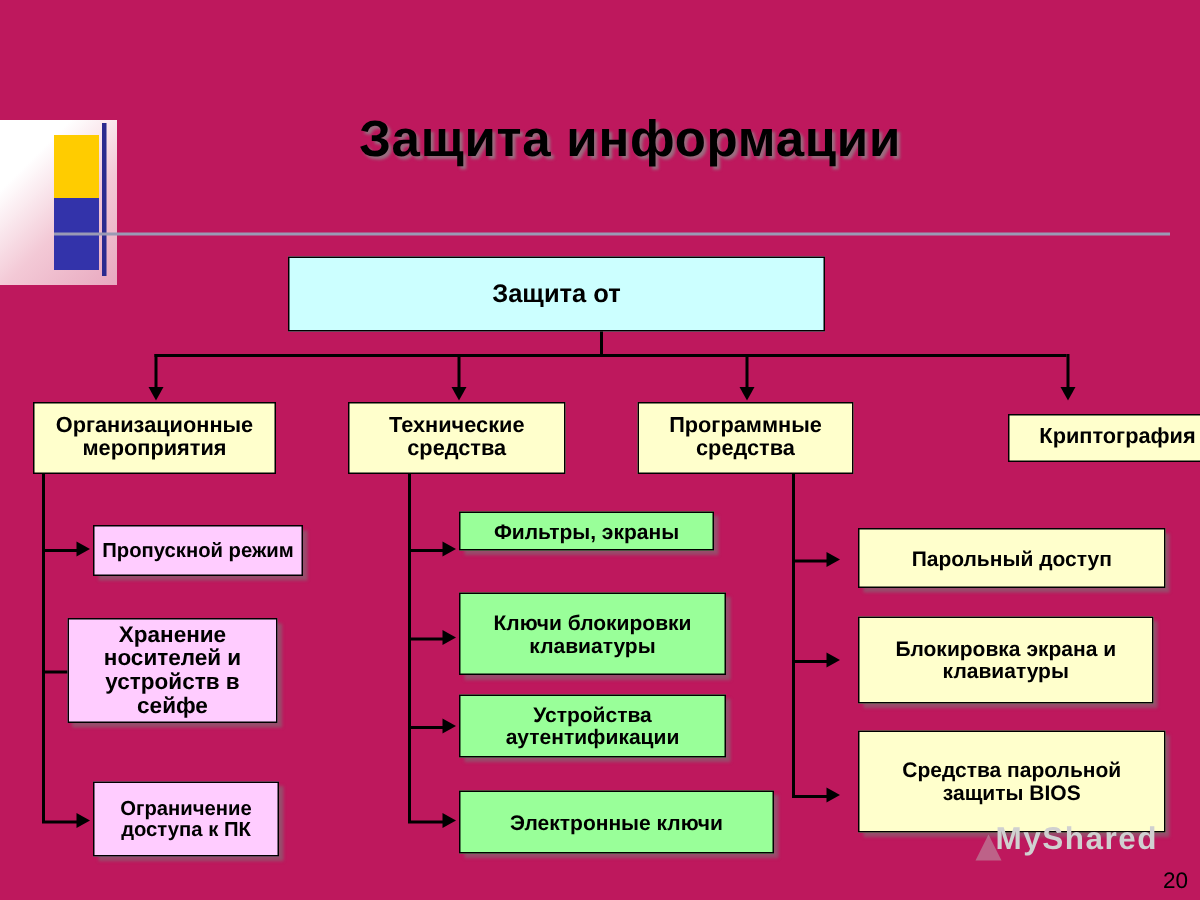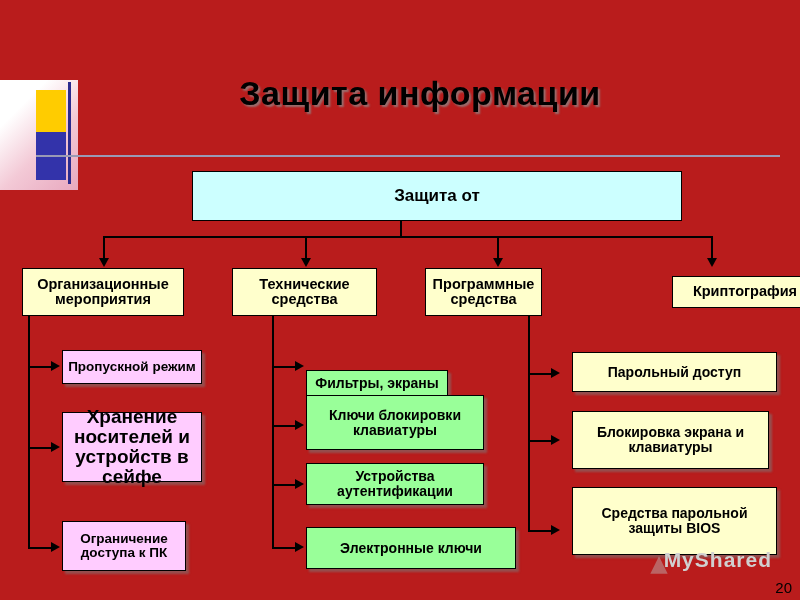--- a/index.html
+++ b/index.html
@@ -7,21 +7,21 @@
     padding: 0;
     background: #ffffff;
   }
   body {
     font-family: "Liberation Sans", sans-serif;
   }
   #slide {
     position: relative;
     width: 800px;
     height: 600px;
-    background: #b91c1c;
+    background: #be185d;
     overflow: hidden;
   }
 
   
   .deco-gradient {
     position: absolute;
     left: 0px;
     top: 80px;
     width: 78px;
     height: 110px;
@@ -167,21 +167,21 @@
 <div id="slide">
 
   <div class="deco-gradient"></div>
   <div class="deco-yellow"></div>
   <div class="deco-blue"></div>
   <div class="deco-vline"></div>
   <div class="deco-hline"></div>
 
   <div class="title">Защита информации</div>
 
-  <div class="box box-cyan" style="left:192px; top:171px; width:490px; height:50px; flex-direction:column; font-size:17px;">
+  <div class="box box-cyan" style="left:192px; top:171px; width:358px; height:50px; flex-direction:column; font-size:17px;">
     <span>Защита от</span>
   </div>
 
   <div class="ln ln-v" style="left:400px; top:221px; height:15px;"></div>
   <div class="ln ln-h" style="left:103px; top:236px; width:608px;"></div>
 
   <div class="ln ln-v" style="left:103px; top:236px; height:24px;"></div>
   <div class="arrow-down" style="left:99px; top:258px;"></div>
 
   <div class="ln ln-v" style="left:305px; top:236px; height:24px;"></div>
@@ -194,21 +194,21 @@
   <div class="arrow-down" style="left:707px; top:258px;"></div>
 
   <div class="box box-yellow" style="left:22px; top:268px; width:162px; height:48px; font-size:14.5px;">
     <span>Организационные мероприятия</span>
   </div>
 
   <div class="box box-yellow" style="left:232px; top:268px; width:145px; height:48px; font-size:14.5px;">
     <span>Технические средства</span>
   </div>
 
-  <div class="box box-yellow" style="left:425px; top:268px; width:117px; height:48px; font-size:14.5px;">
+  <div class="box box-yellow" style="left:425px; top:268px; width:144px; height:48px; font-size:14.5px;">
     <span>Программные средства</span>
   </div>
 
   <div class="box box-yellow" style="left:672px; top:276px; width:146px; height:32px; font-size:14.5px;">
     <span>Криптография</span>
   </div>
 
   <div class="ln ln-v" style="left:28px; top:316px; height:232px;"></div>
 
   <div class="ln ln-h" style="left:28px; top:366px; width:25px;"></div>
@@ -216,42 +216,42 @@
 
   <div class="ln ln-h" style="left:28px; top:447px; width:25px;"></div>
   <div class="arrow-right" style="left:51px; top:442px;"></div>
 
   <div class="ln ln-h" style="left:28px; top:547px; width:25px;"></div>
   <div class="arrow-right" style="left:51px; top:542px;"></div>
 
   <div class="box box-pink" style="left:62px; top:350px; width:140px; height:34px; font-size:13.5px;">
     <span>Пропускной режим</span>
   </div>
-  <div class="box box-pink" style="left:62px; top:412px; width:140px; height:70px; font-size:19px;">
+  <div class="box box-pink" style="left:45px; top:412px; width:140px; height:70px; font-size:15px;">
     <span>Хранение носителей и устройств в сейфе</span>
   </div>
   <div class="box box-pink" style="left:62px; top:521px; width:124px; height:50px; font-size:13.5px;">
     <span>Ограничение доступа к ПК</span>
   </div>
 
   <div class="ln ln-v" style="left:272px; top:316px; height:232px;"></div>
 
   <div class="ln ln-h" style="left:272px; top:366px; width:25px;"></div>
   <div class="arrow-right" style="left:295px; top:361px;"></div>
 
   <div class="ln ln-h" style="left:272px; top:425px; width:25px;"></div>
   <div class="arrow-right" style="left:295px; top:420px;"></div>
 
   <div class="ln ln-h" style="left:272px; top:484px; width:25px;"></div>
   <div class="arrow-right" style="left:295px; top:479px;"></div>
 
   <div class="ln ln-h" style="left:272px; top:547px; width:25px;"></div>
   <div class="arrow-right" style="left:295px; top:542px;"></div>
 
-  <div class="box box-green" style="left:306px; top:370px; width:142px; height:26px; font-size:14px;">
+  <div class="box box-green" style="left:306px; top:341px; width:170px; height:26px; font-size:14px;">
     <span>Фильтры, экраны</span>
   </div>
   <div class="box box-green" style="left:306px; top:463px; width:178px; height:42px; font-size:14px;">
     <span>Устройства аутентификации</span>
   </div>
   <div class="box box-green" style="left:306px; top:395px; width:178px; height:55px; font-size:14px;">
     <span>Ключи блокировки клавиатуры</span>
   </div>
   <div class="box box-green" style="left:306px; top:527px; width:210px; height:42px; font-size:14px;">
     <span>Электронные ключи</span>

